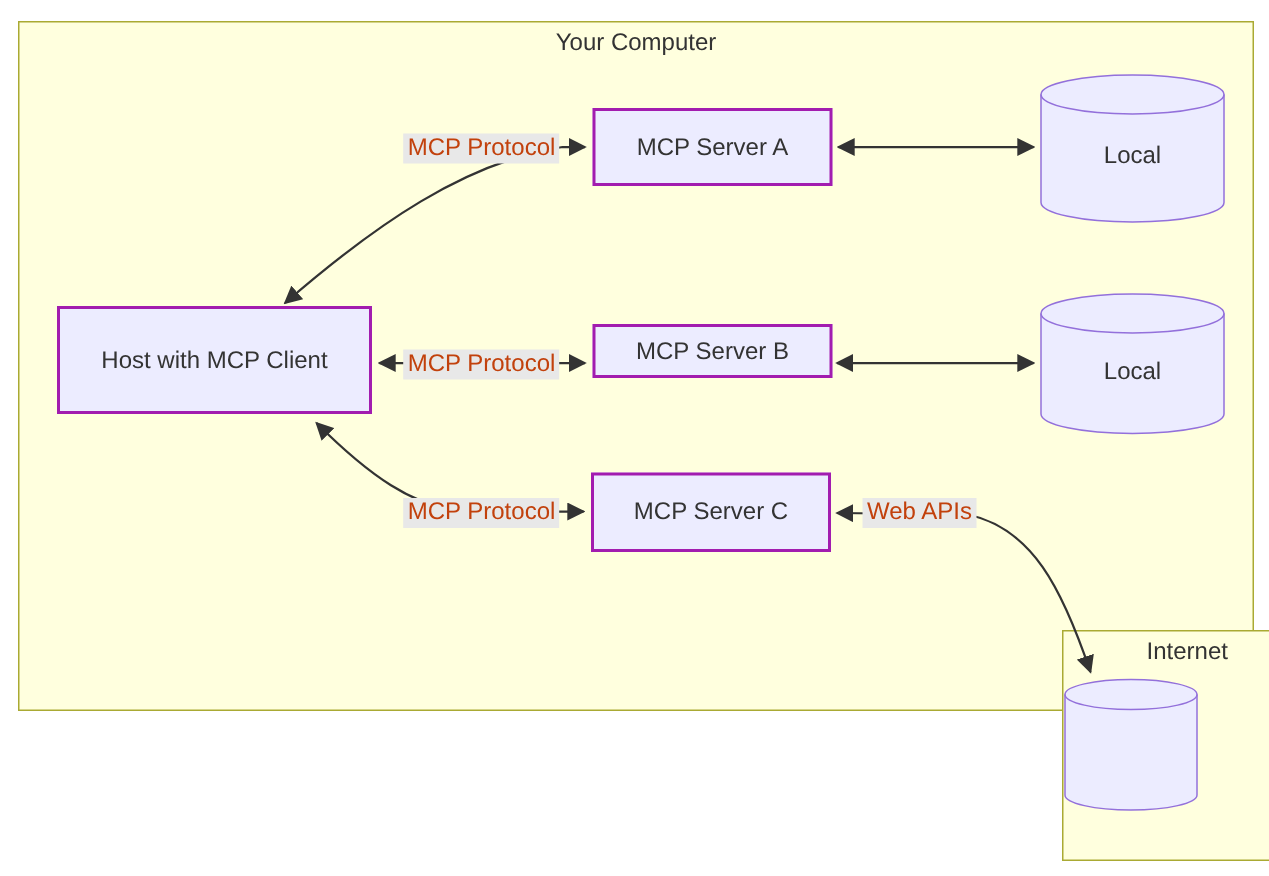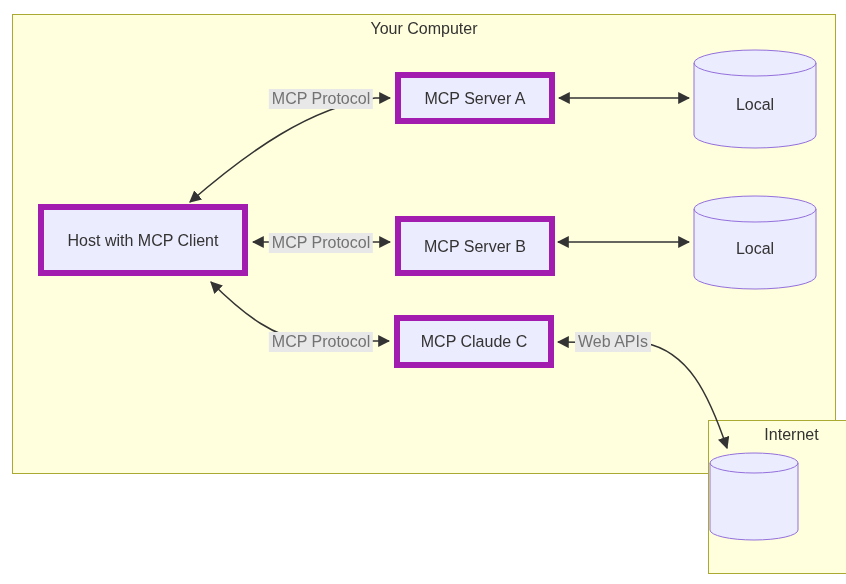--- a/index.html
+++ b/index.html
@@ -9,31 +9,31 @@
   }
   .cluster { position:absolute; background:#ffffde; border:1px solid #aaaa33; box-sizing:border-box; }
   .cluster-computer { left:12px; top:14px; width:824px; height:460px; }
   .cluster-internet { left:708px; top:420px; width:167px; height:154px; }
   .cluster-label { position:absolute; top:5px; left:0; right:0; text-align:center; font-size:16px; color:#333333; }
   svg.edges { position:absolute; left:0; top:0; z-index:1; }
   .edge-path { stroke:#333333; stroke-width:1.5; fill:none; }
   .cyl-body { fill:#ECECFF; stroke:#9370DB; stroke-width:1; }
   .cyl-inner { fill:none; stroke:#9370DB; stroke-width:1; }
   .node {
-    position:absolute; z-index:2; background:#ECECFF; border:6px solid #a21caf;
+    position:absolute; z-index:2; background:#ECECFF; border:2px solid #a21caf;
     box-sizing:border-box; display:flex; flex-direction:column; align-items:center;
     justify-content:center; font-size:16px; line-height:23px; text-align:center;
   }
   .node-host { left:38px; top:204px; width:210px; height:72px; }
   .node-server-a { left:395px; top:72px;  width:160px; height:52px; }
-  .node-server-b { left:395px; top:216px; width:160px; height:60px; }
+  .node-server-b { left:395px; top:216px; width:160px; height:36px; }
   .node-server-c { left:394px; top:315px; width:160px; height:53px; }
   .edge-label {
     position:absolute; z-index:2; transform:translate(-50%,-50%);
-    background:#e8e8e8; padding:1px 3px; font-size:16px; white-space:nowrap; color:#737373;
+    background:#e8e8e8; padding:1px 3px; font-size:16px; white-space:nowrap; color:#c2410c;
   }
   .el-mcp-a { left:321px; top:99px; }
   .el-mcp-b { left:321px; top:243px; }
   .el-mcp-c { left:321px; top:342px; }
   .el-web   { left:613px; top:342px; }
   .cyl-label {
     position:absolute; z-index:2; transform:translate(-50%,-50%);
     text-align:left; font-size:16px; line-height:23px; color:#333333;
   }
   .cl-data-a { left:755px; top:104px; }
@@ -85,21 +85,21 @@
   <div class="node node-host">
     <span>Host with MCP Client</span>
   </div>
   <div class="node node-server-a">
     <span>MCP Server A</span>
   </div>
   <div class="node node-server-b">
     <span>MCP Server B</span>
   </div>
   <div class="node node-server-c">
-    <span>MCP Claude C</span>
+    <span>MCP Server C</span>
   </div>
 
   <div class="cyl-label cl-data-a">
     <div>Local</div>
   </div>
   <div class="cyl-label cl-data-b">
     <div>Local</div>
   </div>
 
   <div class="edge-label el-mcp-a">MCP Protocol</div>

